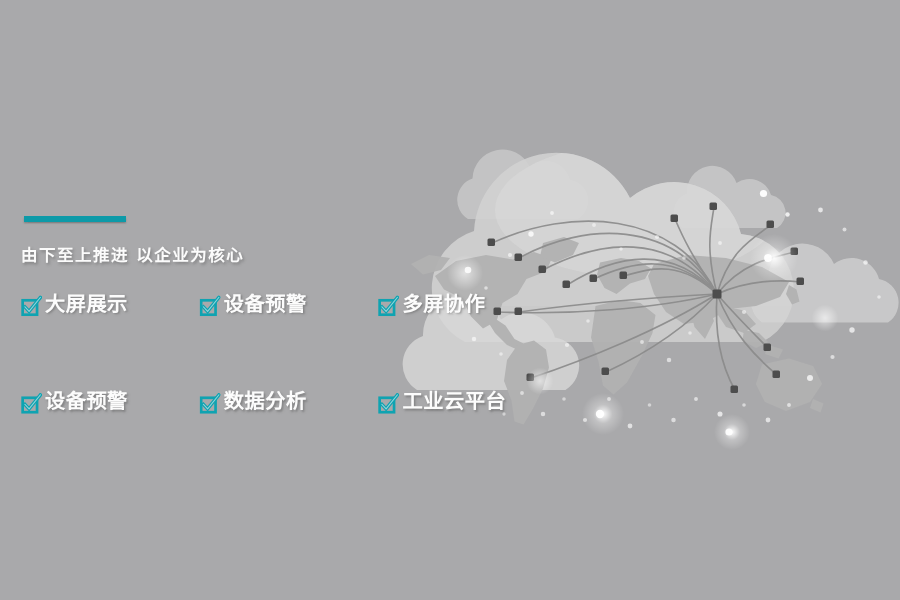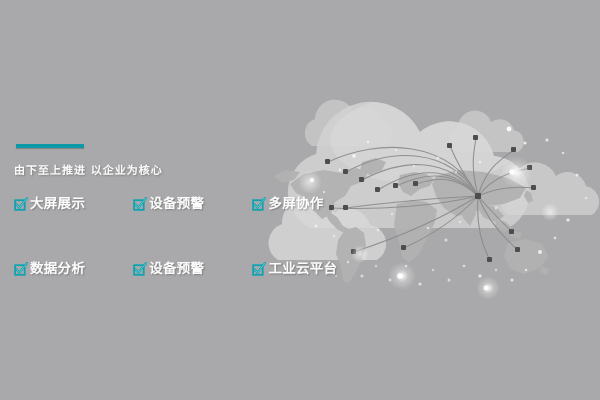--- a/index.html
+++ b/index.html
@@ -350,38 +350,38 @@
     <span class="feature-label">多屏协作</span>
   </div>
         <div class="feature">
     <span class="check-icon">
       <svg width="14" height="14" viewBox="0 0 14 14" xmlns="http://www.w3.org/2000/svg">
         <rect x="1.1" y="3.2" width="9.6" height="9.6" fill="none" stroke="#0fa3b1" stroke-width="1.8"></rect>
         <path d="M2.6 7.6 L5.4 10.6 L12.9 1.3" fill="none" stroke="#0fa3b1" stroke-width="2.3" stroke-linecap="square" stroke-linejoin="miter"></path>
         <path d="M2.6 7.6 L5.4 10.6 L12.9 1.3" fill="none" stroke="#ffffff" stroke-width="0.7" stroke-linecap="square" opacity="0.55"></path>
       </svg>
     </span>
+    <span class="feature-label">设备预警</span>
+  </div>
+        <div class="feature">
+    <span class="check-icon">
+      <svg width="14" height="14" viewBox="0 0 14 14" xmlns="http://www.w3.org/2000/svg">
+        <rect x="1.1" y="3.2" width="9.6" height="9.6" fill="none" stroke="#0fa3b1" stroke-width="1.8"></rect>
+        <path d="M2.6 7.6 L5.4 10.6 L12.9 1.3" fill="none" stroke="#0fa3b1" stroke-width="2.3" stroke-linecap="square" stroke-linejoin="miter"></path>
+        <path d="M2.6 7.6 L5.4 10.6 L12.9 1.3" fill="none" stroke="#ffffff" stroke-width="0.7" stroke-linecap="square" opacity="0.55"></path>
+      </svg>
+    </span>
     <span class="feature-label">数据分析</span>
   </div>
         <div class="feature">
     <span class="check-icon">
       <svg width="14" height="14" viewBox="0 0 14 14" xmlns="http://www.w3.org/2000/svg">
         <rect x="1.1" y="3.2" width="9.6" height="9.6" fill="none" stroke="#0fa3b1" stroke-width="1.8"></rect>
         <path d="M2.6 7.6 L5.4 10.6 L12.9 1.3" fill="none" stroke="#0fa3b1" stroke-width="2.3" stroke-linecap="square" stroke-linejoin="miter"></path>
         <path d="M2.6 7.6 L5.4 10.6 L12.9 1.3" fill="none" stroke="#ffffff" stroke-width="0.7" stroke-linecap="square" opacity="0.55"></path>
       </svg>
     </span>
-    <span class="feature-label">设备预警</span>
-  </div>
-        <div class="feature">
-    <span class="check-icon">
-      <svg width="14" height="14" viewBox="0 0 14 14" xmlns="http://www.w3.org/2000/svg">
-        <rect x="1.1" y="3.2" width="9.6" height="9.6" fill="none" stroke="#0fa3b1" stroke-width="1.8"></rect>
-        <path d="M2.6 7.6 L5.4 10.6 L12.9 1.3" fill="none" stroke="#0fa3b1" stroke-width="2.3" stroke-linecap="square" stroke-linejoin="miter"></path>
-        <path d="M2.6 7.6 L5.4 10.6 L12.9 1.3" fill="none" stroke="#ffffff" stroke-width="0.7" stroke-linecap="square" opacity="0.55"></path>
-      </svg>
-    </span>
     <span class="feature-label">工业云平台</span>
   </div>
       </div>
 
   </div>
 </div>
 
 </body></html>

